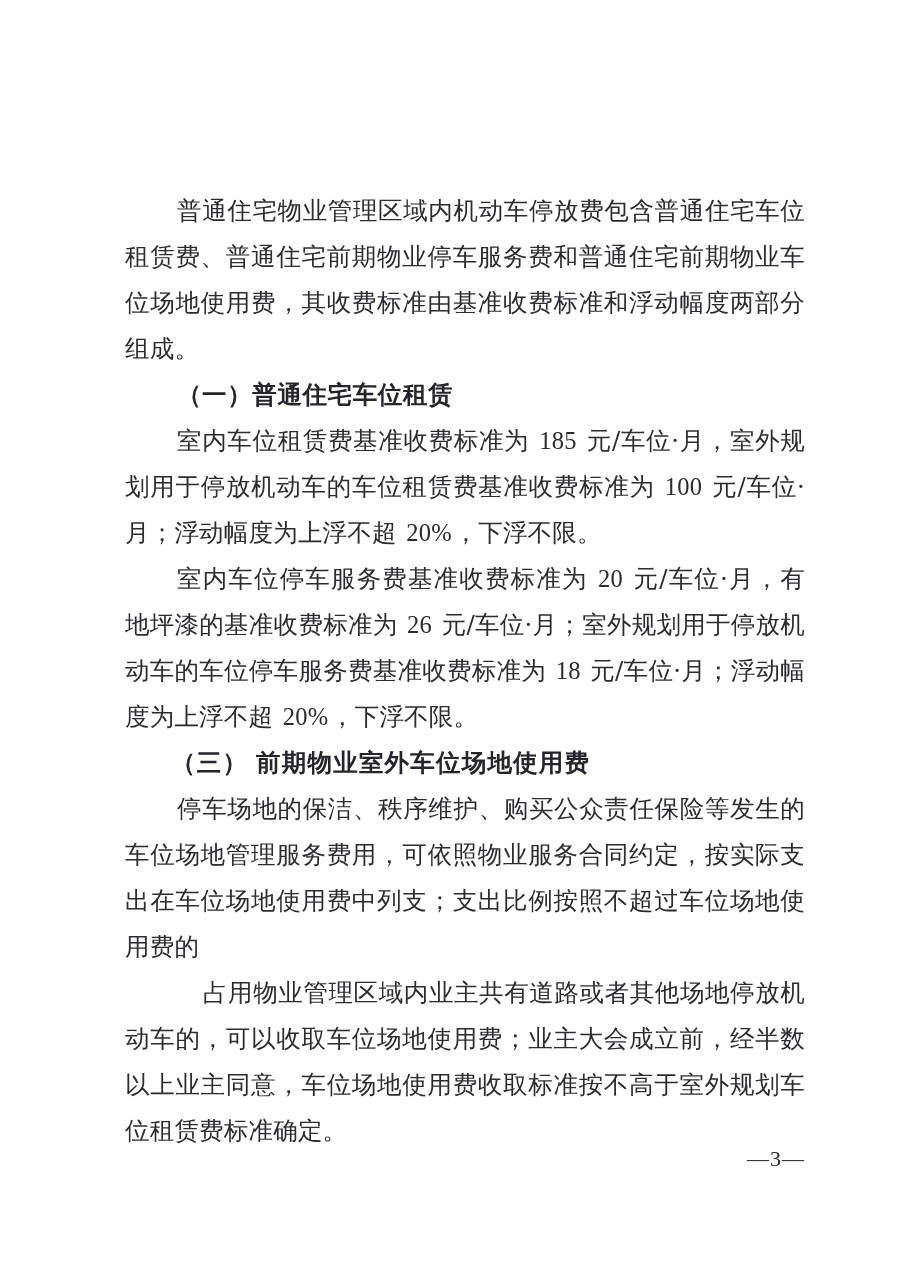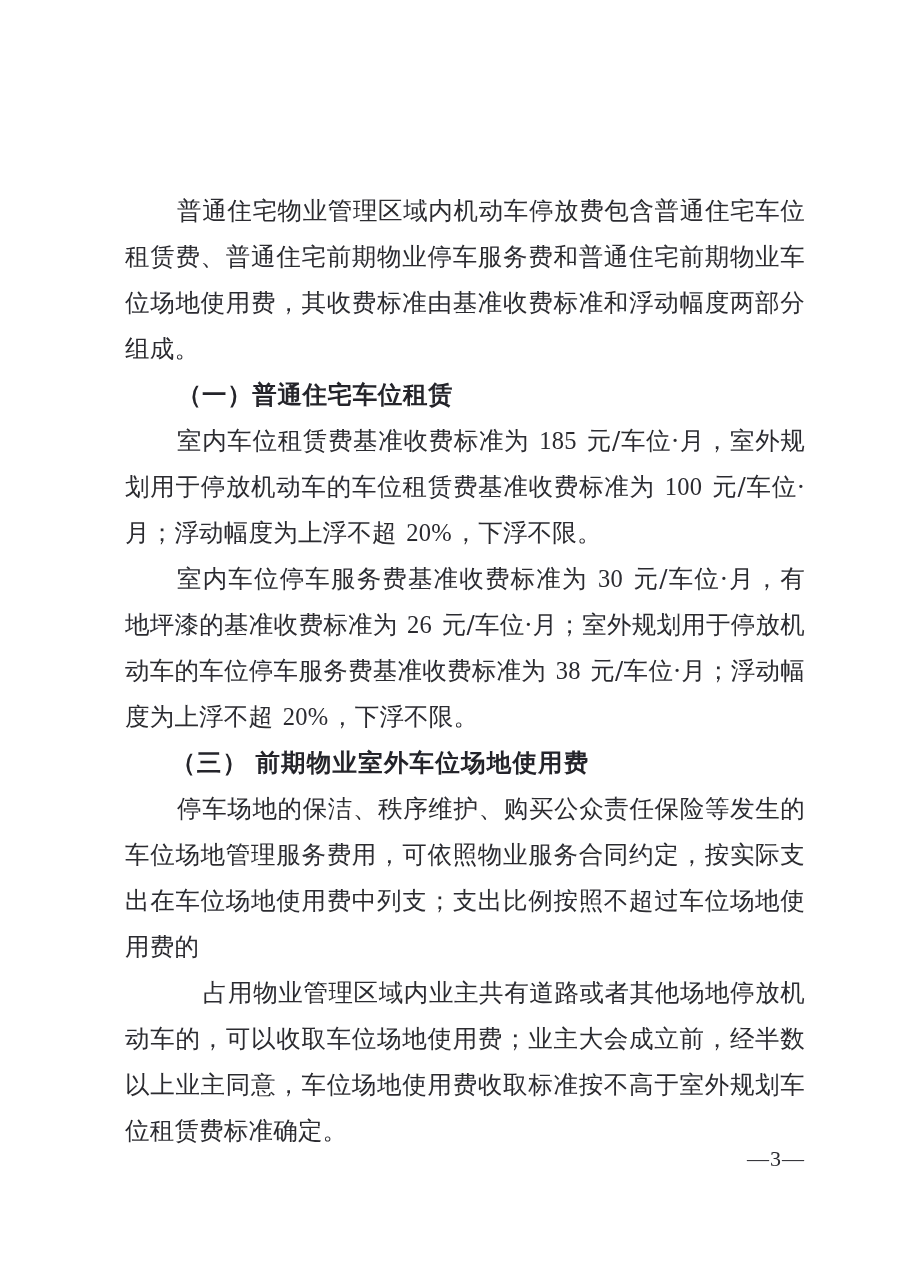--- a/index.html
+++ b/index.html
@@ -45,21 +45,21 @@
     letter-spacing: 0.2px;
     margin: 0 0 0 0;
     color: #2b2b30;
     word-break: break-all;
   }
   .para.indent  { text-indent: 52px; }
   .para.indent-wide { text-indent: 78px; }
 
   
   .heading {
-    font-family: Liberation Serif, serif;
+    font-family: Liberation Sans, sans-serif;
     font-size: 24.5px;
     line-height: 46px;
     font-weight: 600;
     text-indent: 52px;
     letter-spacing: 0.6px;
     color: #24242a;
     margin: 0;
     white-space: nowrap;
   }
   
@@ -90,21 +90,21 @@
 </head>
 <body>
 
 <div class="page">
 
   <div class="content">
 
   <p class="para indent">普通住宅物业管理区域内机动车停放费包含普通住宅车位租赁费、普通住宅前期物业停车服务费和普通住宅前期物业车位场地使用费，其收费标准由基准收费标准和浮动幅度两部分组成。</p>
       <p class="heading">（一）普通住宅车位租赁</p>
       <p class="para indent">室内车位租赁费基准收费标准为 <span class="num">185</span> 元/车位·月，室外规划用于停放机动车的车位租赁费基准收费标准为 <span class="num">100</span> 元/车位·月；浮动幅度为上浮不超 <span class="num">20%</span>，下浮不限。</p>
-      <p class="para indent">室内车位停车服务费基准收费标准为 <span class="num">30</span> 元/车位·月，有地坪漆的基准收费标准为 <span class="num">26</span> 元/车位·月；室外规划用于停放机动车的车位停车服务费基准收费标准为 <span class="num">38</span> 元/车位·月；浮动幅度为上浮不超 <span class="num">20%</span>，下浮不限。</p>
+      <p class="para indent">室内车位停车服务费基准收费标准为 <span class="num">20</span> 元/车位·月，有地坪漆的基准收费标准为 <span class="num">26</span> 元/车位·月；室外规划用于停放机动车的车位停车服务费基准收费标准为 <span class="num">18</span> 元/车位·月；浮动幅度为上浮不超 <span class="num">20%</span>，下浮不限。</p>
       <p class="heading wide">（三） 前期物业室外车位场地使用费</p>
       <p class="para indent">停车场地的保洁、秩序维护、购买公众责任保险等发生的车位场地管理服务费用，可依照物业服务合同约定，按实际支出在车位场地使用费中列支；支出比例按照不超过车位场地使用费的</p>
       <p class="para indent-wide">占用物业管理区域内业主共有道路或者其他场地停放机动车的，可以收取车位场地使用费；业主大会成立前，经半数以上业主同意，车位场地使用费收取标准按不高于室外规划车位租赁费标准确定。</p>
     </div>
 
   <div class="page-number">—3—</div>
 
 </div>
 
 </body></html>

